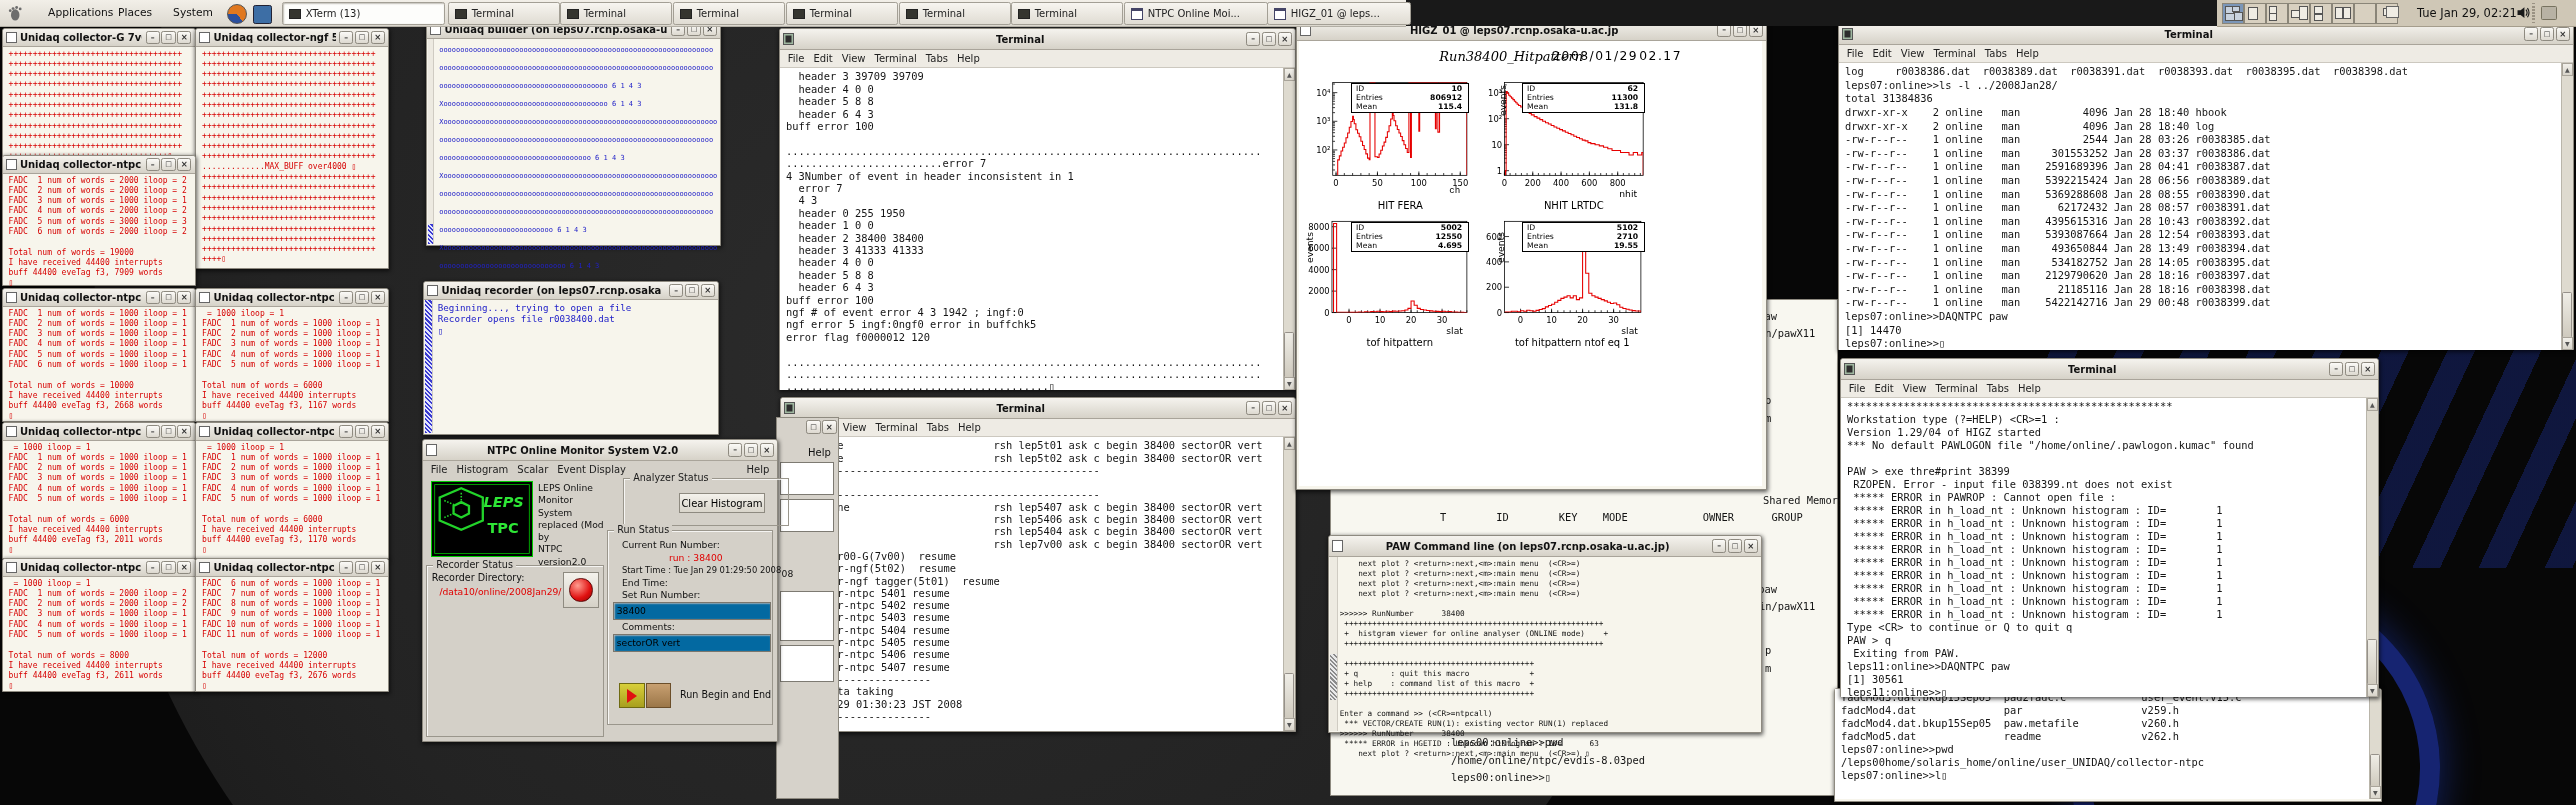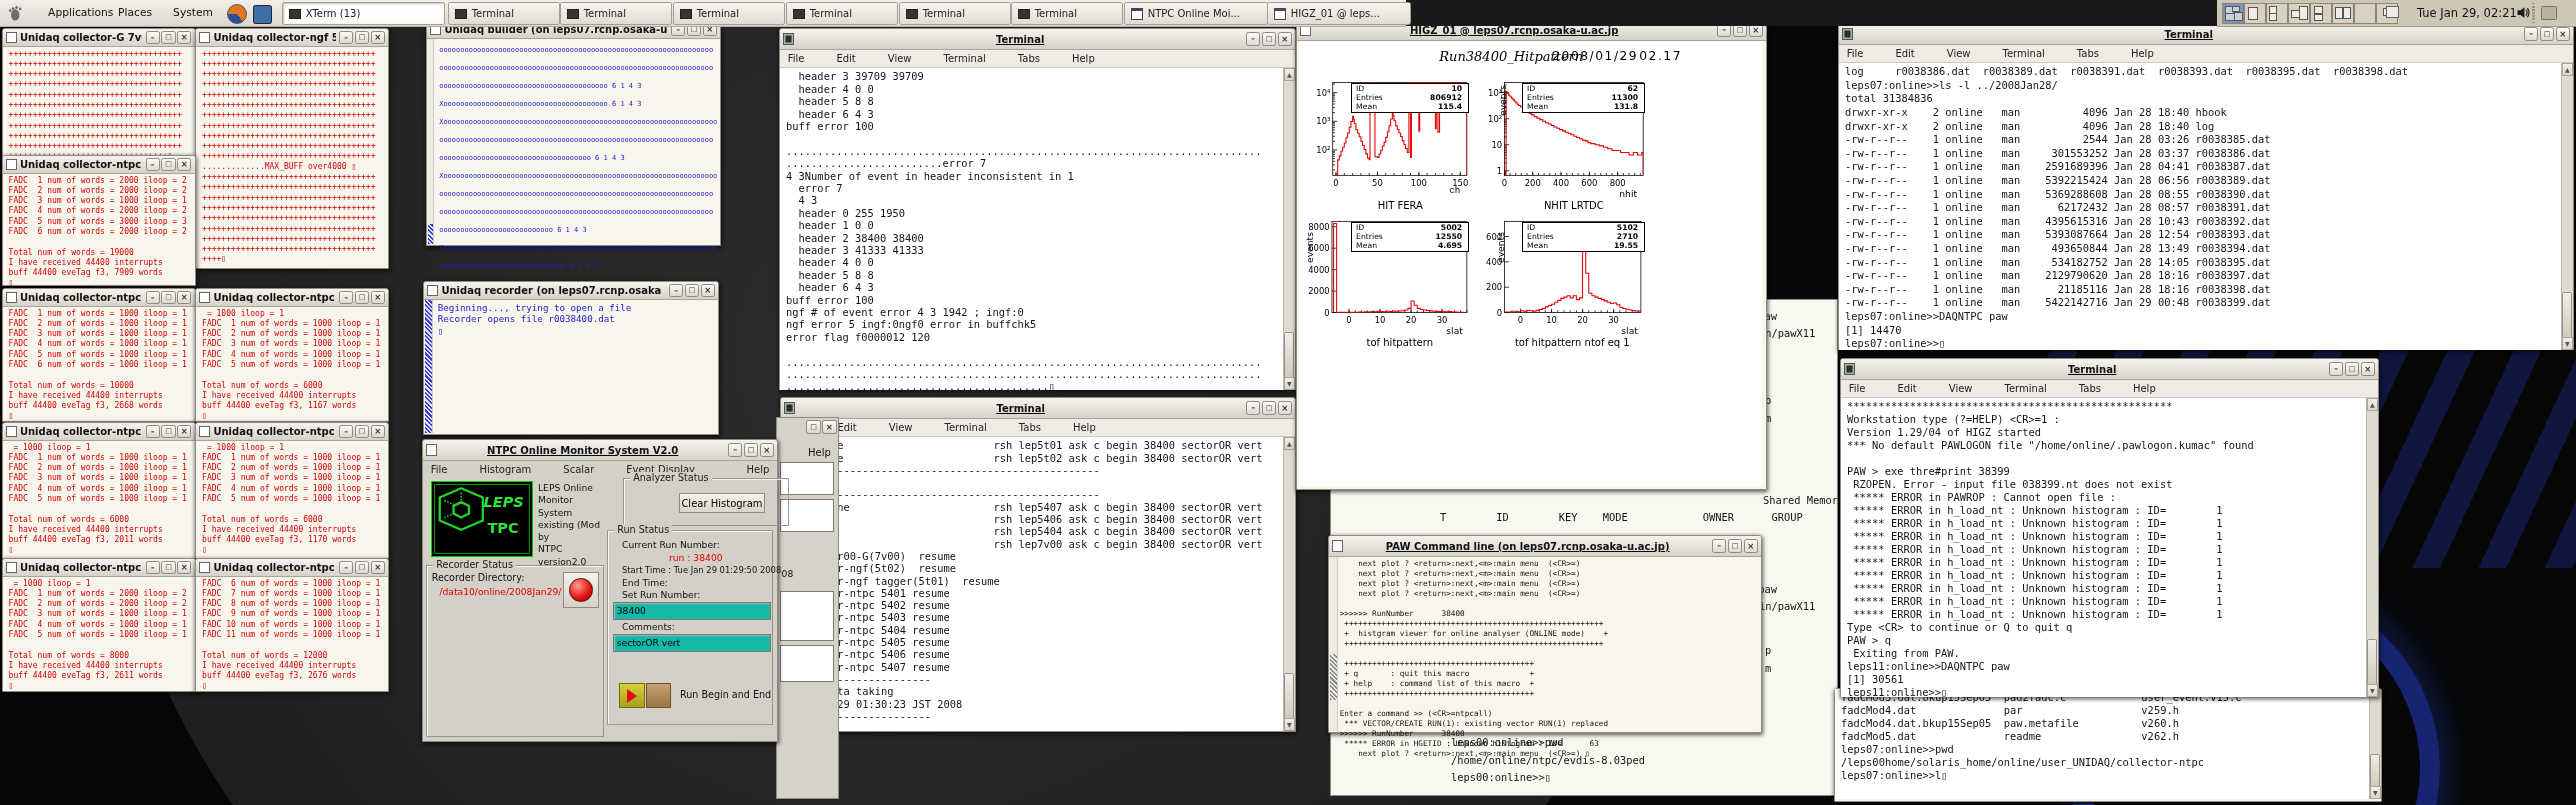--- a/index.html
+++ b/index.html
@@ -23,23 +23,23 @@
   .tb .ttl{flex:1;font-weight:bold;font-size:10px;color:#111;white-space:nowrap;overflow:hidden;}
   .tb.center .ttl{text-align:center;}
   .wbtns{display:flex;gap:1.5px;flex:0 0 auto;}
   .wbtn{width:12.3px;height:11.5px;border:0.8px solid #8e8a80;border-radius:2.3px;cursor:pointer;
     background:linear-gradient(#fbfaf7,#ddd9d0);position:relative;}
   .wbtn::after{position:absolute;left:0;right:0;top:-0.8px;bottom:0;display:flex;align-items:center;
     justify-content:center;font:bold 7.7px "DejaVu Sans",sans-serif;color:#333;}
   .wbtn.min::after{content:"–";}
   .wbtn.max::after{content:"□";font-size:7px;}
   .wbtn.cls::after{content:"×";font-size:8.4px;}
-  .gtb{height:20px;text-decoration:underline;}
+  .gtb{height:20px;}
   pre{margin:0;font-family:"DejaVu Sans Mono",monospace;white-space:pre;}
-  .menubar{height:17px;display:flex;align-items:center;gap:32px;padding:0 7.7px;background:#eeebe4;
+  .menubar{height:17px;display:flex;align-items:center;gap:9px;padding:0 7.7px;background:#eeebe4;
     border-bottom:0.8px solid #ccc8bf;font-size:10px;color:#222;}
   .menubar span{cursor:pointer;}
   
   .xpre{padding:1.5px 1.5px 0 6.1px;}
   .f-coll{font-size:8px;line-height:10.3px;color:#d60000;}
   .f-build{font-size:7px;line-height:18px;color:#2121c8;}
   .f-rec{font-size:9.2px;line-height:11.5px;color:#2121c8;}
   .lsb{position:absolute;left:0.8px;top:17.6px;bottom:0.8px;width:5.4px;background:#edeae1;border-right:0.8px solid #cfcbc2;}
   .lsb .bluehatch{position:absolute;left:0;right:0;bottom:0;height:20px;
     background:repeating-linear-gradient(45deg,#3a3ad0 0 1.5px,#dfe2ff 1.5px 3.1px);}
@@ -62,21 +62,21 @@
     border:0.8px solid #8e8a80;z-index:3;}
   #w-sliver .mini{position:absolute;top:2.3px;right:1.5px;display:flex;gap:1.5px;}
   #w-sliver .box{position:absolute;left:3.1px;width:52px;background:#fff;border:0.8px solid #7d7a72;}
   
   #w-mon{background:#d4d0c8;z-index:6;}
   #w-mon .menubar{background:#d4d0c8;border-bottom:none;font-size:10px;}
   .group{position:absolute;border:0.8px solid #9a968c;box-shadow:inset 0.8px 0.8px 0 #fff;}
   .group .legend{position:absolute;top:-7px;left:6.1px;background:#d4d0c8;padding:0 3.1px;font-size:9.6px;color:#1a1a1a;}
   .mlabel{position:absolute;font-size:9.2px;color:#111;white-space:nowrap;}
   .mred{color:#e00000;}
-  .minput{position:absolute;background:#14b8a6;border:0.8px solid #7a766d;box-shadow:inset 0.8px 0.8px 1.5px #bbb;
+  .minput{position:absolute;background:#0369a1;border:0.8px solid #7a766d;box-shadow:inset 0.8px 0.8px 1.5px #bbb;
     font:9.2px "DejaVu Sans",sans-serif;padding:0.8px 3.1px;height:14px;}
   .pushbtn{position:absolute;border:0.8px solid #8e8a80;background:linear-gradient(#f4f2ec,#d9d5cb);
     font-size:10px;display:flex;align-items:center;justify-content:center;cursor:pointer;}
   .filelist{position:absolute;background:#fff;border:0.8px solid #7a766d;box-shadow:inset 0.8px 0.8px 1.5px #aaa;overflow:hidden;}
   .fitem{display:flex;align-items:center;gap:4.6px;height:21px;padding-left:4.6px;font-size:9.6px;color:#111;}
   .ic-folder{width:11.5px;height:8.4px;background:#e8d44f;border:0.8px solid #988a20;border-radius:0.8px;position:relative;}
   .ic-folder::before{content:"";position:absolute;top:-2.3px;left:0;width:5.4px;height:1.5px;background:#e8d44f;border:0.8px solid #988a20;border-bottom:none;}
   .ic-file{width:8.4px;height:10.7px;background:#fff;border:0.8px solid #777;}
   .recbtn{position:absolute;width:34px;height:34px;border:0.8px solid #8e8a80;background:linear-gradient(#f4f2ec,#d5d1c7);
     display:flex;align-items:center;justify-content:center;cursor:pointer;}
@@ -563,21 +563,21 @@
       <polygon points="38,8 66,20 66,50 38,62 10,50 10,20" fill="none" stroke="#22d32a" stroke-width="3"></polygon>
       <polygon points="38,26 48,31 48,41 38,46 28,41 28,31" fill="none" stroke="#22d32a" stroke-width="3"></polygon>
       <path d="M16 24 L30 30 M16 46 L30 40 M38 14 L38 24" stroke="#22d32a" stroke-width="2" stroke-dasharray="2 2"></path>
     </svg>
     <span style="position:absolute;left:51px;top:10.7px;color:#2ee636;font:bold italic 14.6px 'DejaVu Sans',sans-serif;">LEPS</span>
     <span style="position:absolute;left:55px;top:37px;color:#2ee636;font:bold 14.6px 'DejaVu Sans',sans-serif;">TPC</span>
   </div>
   <div style="position:absolute;left:115px;top:42px;width:71px;font-size:9.2px;line-height:12.3px;color:#111;">
     <div>LEPS Online</div>
       <div>Monitor System</div>
-      <div>existing (Mod by</div>
+      <div>replaced (Mod by</div>
       <div>NTPC version2.0</div>
   </div>
   <div class="group" style="left:200px;top:38px;width:164px;height:46px;">
     <span class="legend">Analyzer Status</span>
     <div class="pushbtn" style="left:55px;top:14px;width:84px;height:18.4px;">Clear Histogram</div>
   </div>
   <div class="group" style="left:184px;top:90px;width:164px;height:193px;">
     <span class="legend">Run Status</span>
     <div class="mlabel" style="left:14px;top:7.7px;">Current Run Number:</div>
     <div class="mlabel mred" style="left:61px;top:21px;">run :   38400</div>

